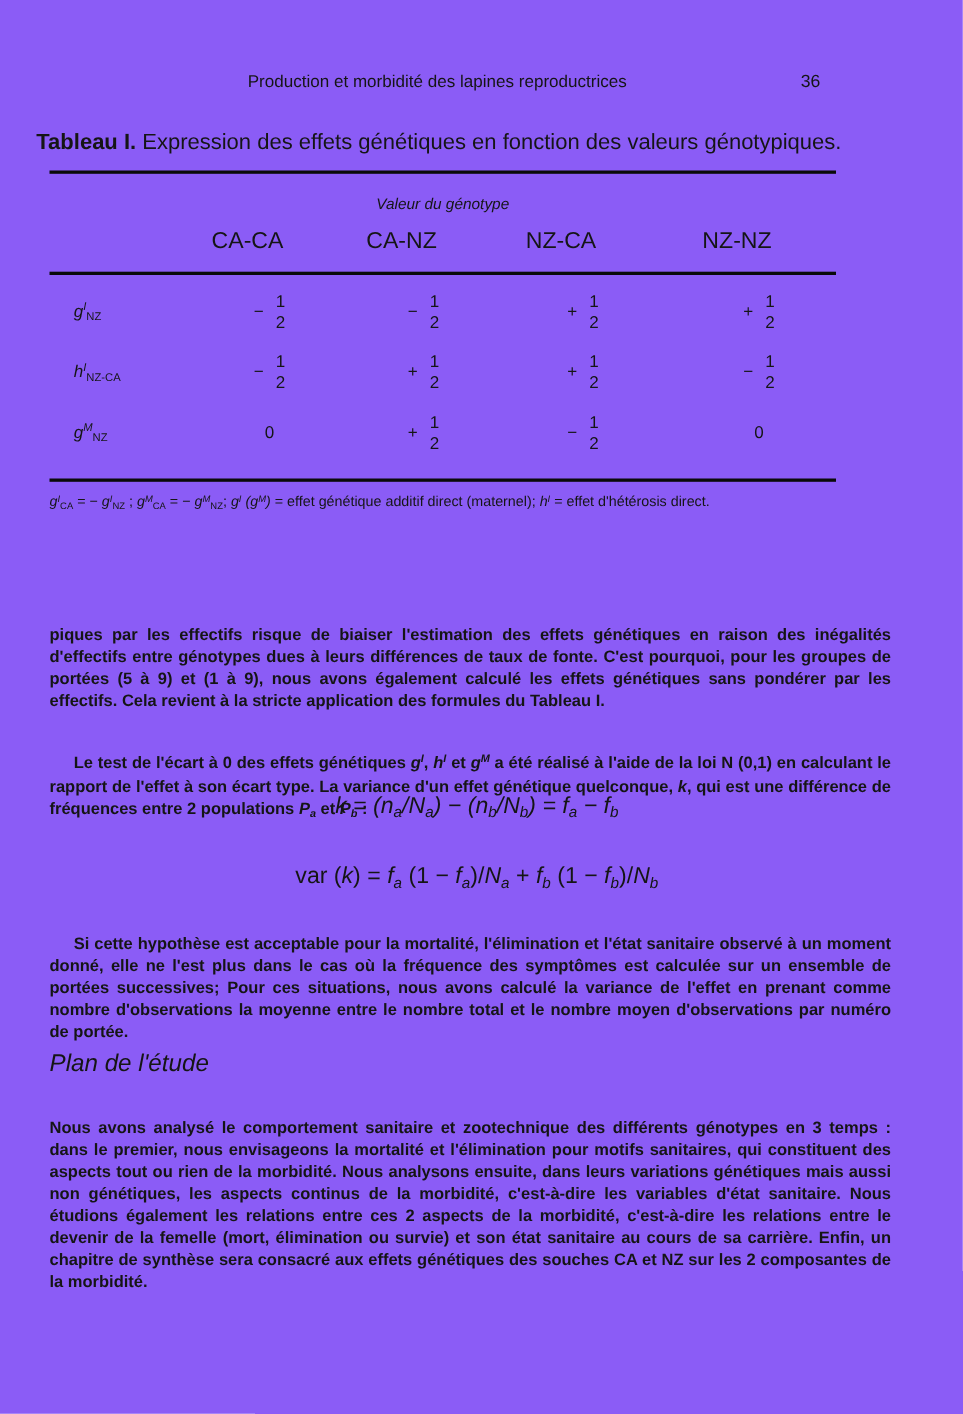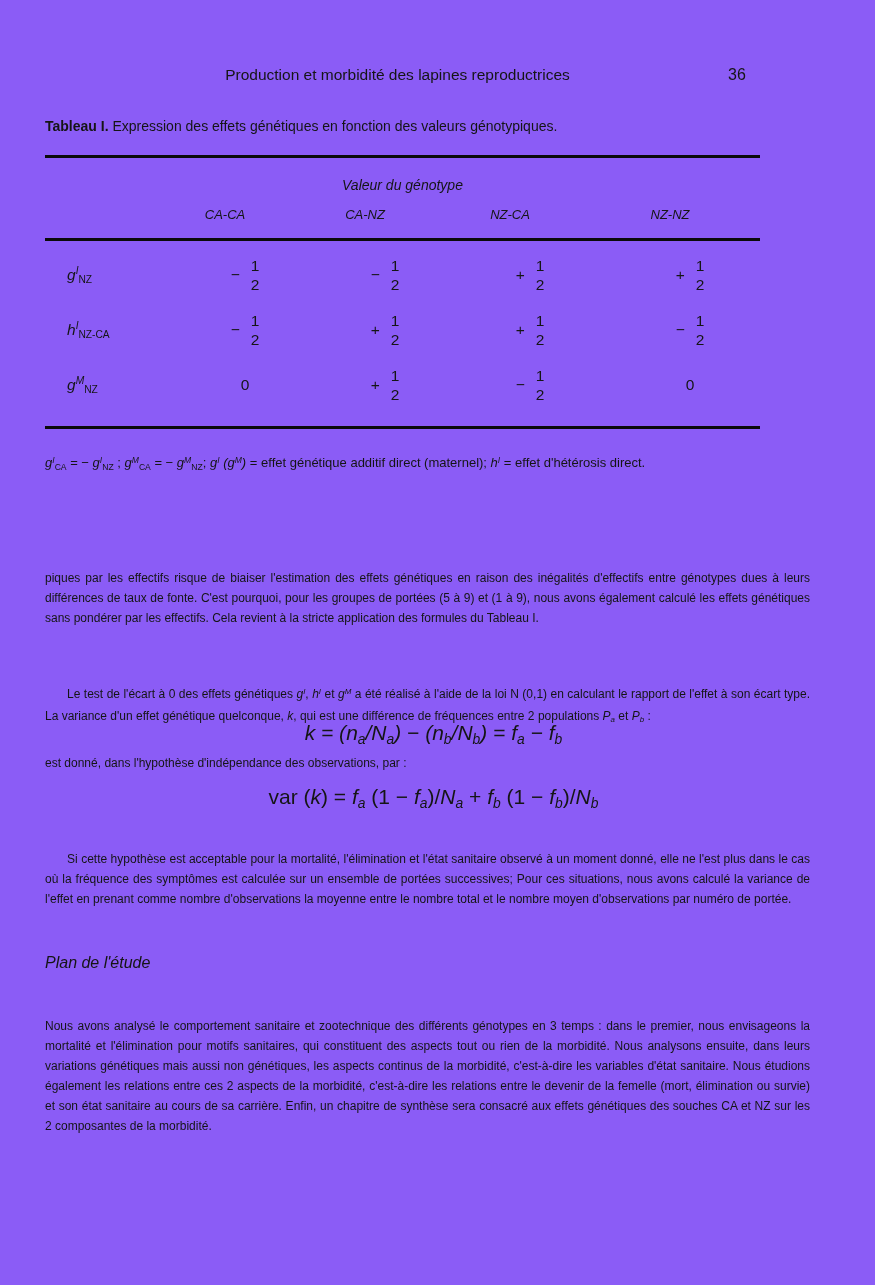--- a/index.html
+++ b/index.html
@@ -22,52 +22,52 @@
   .running-title {
     position:absolute; top:66px; left:0; right:80px;
     text-align:center; font-size:15.5px; color:#151515;
   }
   .page-number {
     position:absolute; top:66px; left:728px; width:45px;
     font-size:16px; text-align:left;
   }
 
   
-  .caption { position:absolute; top:118px; left:45px; width:765px; font-size:14px; }
+  .caption { position:absolute; top:118px; left:33px; width:765px; font-size:20px; }
 
   
   .tableau { position:absolute; top:155px; left:45px; width:715px; }
   .rule { border-top:3px solid #0a0a0a; height:0; }
   .group-header { margin-top:19px; text-align:center; font-size:14px; font-style:italic; }
   .cols-row, .trow {
     display:grid;
     grid-template-columns:115px 130px 150px 140px 180px;
     align-items:center;
   }
   .cols-row { margin-top:14px; margin-bottom:16px; }
-  .col { text-align:center; font-size:13px; font-style:italic; }
+  .col { text-align:center; font-size:21px; }
   .rows-block { margin-top:6px; margin-bottom:14px; }
   .trow { height:55px;margin-left:20px; }
   .rlabel { font-size:15.5px; padding-left:2px; }
   .tcell { display:flex; justify-content:center; align-items:center; font-size:15.5px; }
   .sign { margin-right:11px; font-size:15.5px; }
   .sign:empty { margin-right:0; }
   .frac { display:inline-flex; flex-direction:column; align-items:center; line-height:19px; font-size:15.5px; }
-  .footnote { margin-top:25px; font-size:13px; line-height:17px; }
+  .footnote { margin-top:9px; font-size:13px; line-height:17px; }
 
   
   .para {
     position:absolute; left:45px; width:765px;
-    font-size:12px; line-height:20px; text-align:justify;
+    font-size:15px; line-height:20px; text-align:justify;font-weight:bold;
   }
   .indent { text-indent:22px;margin-top:36px; }
   .formula { position:absolute; left:51px; width:765px; text-align:center; font-size:21px; }
   .section-heading {
     position:absolute; left:45px; width:765px;
-    font-size:16px; font-style:italic;
+    font-size:22px; font-style:italic;
   }
 </style>
 </head>
 <body>
 
 <div class="page">
 
   <div class="running-title">Production et morbidité des lapines reproductrices</div>
   <div class="page-number">36</div>
 
@@ -211,21 +211,20 @@
     <div class="rule"></div>
     <div class="footnote"><span class="i">g</span><span class="i sup">I</span><span class="sub">CA</span><span> = − </span><span class="i">g</span><span class="i sup">I</span><span class="sub">NZ</span><span> ; </span><span class="i">g</span><span class="i sup">M</span><span class="sub">CA</span><span> = − </span><span class="i">g</span><span class="i sup">M</span><span class="sub">NZ</span><span>; </span><span class="i">g</span><span class="i sup">I</span><span class="i"> (</span><span class="i">g</span><span class="i sup">M</span><span class="i">)</span><span> = effet génétique additif direct (maternel); </span><span class="i">h</span><span class="i sup">I</span><span> = effet d'hétérosis direct.</span></div>
   </div>
 
   <div class="para" style="top:568px;">piques par les effectifs risque de biaiser l'estimation des effets génétiques en raison des inégalités d'effectifs entre génotypes dues à leurs différences de taux de fonte. C'est pourquoi, pour les groupes de portées (5 à 9) et (1 à 9), nous avons également calculé les effets génétiques sans pondérer par les effectifs. Cela revient à la stricte application des formules du Tableau I.</div>
 
   <div class="para indent" style="top:648px;"><span>Le test de l'écart à 0 des effets génétiques </span><span class="i">g</span><span class="i sup">I</span><span>, </span><span class="i">h</span><span class="i sup">I</span><span> et </span><span class="i">g</span><span class="i sup">M</span><span> a été réalisé à l'aide de la loi N (0,1) en calculant le rapport de l'effet à son écart type. La variance d'un effet génétique quelconque, </span><span class="i">k</span><span>, qui est une différence de fréquences entre 2 populations </span><span class="i">P</span><span class="i sub">a</span><span> et </span><span class="i">P</span><span class="i sub">b</span><span> :</span></div>
 
   <div class="formula" style="top:721px;"><span class="i">k</span><span class="i"> = (</span><span class="i">n</span><span class="i sub">a</span><span class="i">/N</span><span class="i sub">a</span><span class="i">) − (</span><span class="i">n</span><span class="i sub">b</span><span class="i">/N</span><span class="i sub">b</span><span class="i">) = </span><span class="i">f</span><span class="i sub">a</span><span class="i"> − </span><span class="i">f</span><span class="i sub">b</span></div>
 
-  <div class="para" style="top:753px;">est donné, dans l'hypothèse d'indépendance des observations, par :</div>
 
   <div class="formula" style="top:785px;"><span>var (</span><span class="i">k</span><span>) = </span><span class="i">f</span><span class="i sub">a</span><span> (1 − </span><span class="i">f</span><span class="i sub">a</span><span>)/</span><span class="i">N</span><span class="i sub">a</span><span> + </span><span class="i">f</span><span class="i sub">b</span><span> (1 − </span><span class="i">f</span><span class="i sub">b</span><span>)/</span><span class="i">N</span><span class="i sub">b</span></div>
 
   <div class="para indent" style="top:813px;">Si cette hypothèse est acceptable pour la mortalité, l'élimination et l'état sanitaire observé à un moment donné, elle ne l'est plus dans le cas où la fréquence des symptômes est calculée sur un ensemble de portées successives; Pour ces situations, nous avons calculé la variance de l'effet en prenant comme nombre d'observations la moyenne entre le nombre total et le nombre moyen d'observations par numéro de portée.</div>
 
   <div class="section-heading" style="top:954px;">Plan de l'étude</div>
 
   <div class="para" style="top:1016px;">Nous avons analysé le comportement sanitaire et zootechnique des différents génotypes en 3 temps : dans le premier, nous envisageons la mortalité et l'élimination pour motifs sanitaires, qui constituent des aspects tout ou rien de la morbidité. Nous analysons ensuite, dans leurs variations génétiques mais aussi non génétiques, les aspects continus de la morbidité, c'est-à-dire les variables d'état sanitaire. Nous étudions également les relations entre ces 2 aspects de la morbidité, c'est-à-dire les relations entre le devenir de la femelle (mort, élimination ou survie) et son état sanitaire au cours de sa carrière. Enfin, un chapitre de synthèse sera consacré aux effets génétiques des souches CA et NZ sur les 2 composantes de la morbidité.</div>
 
 </div>

